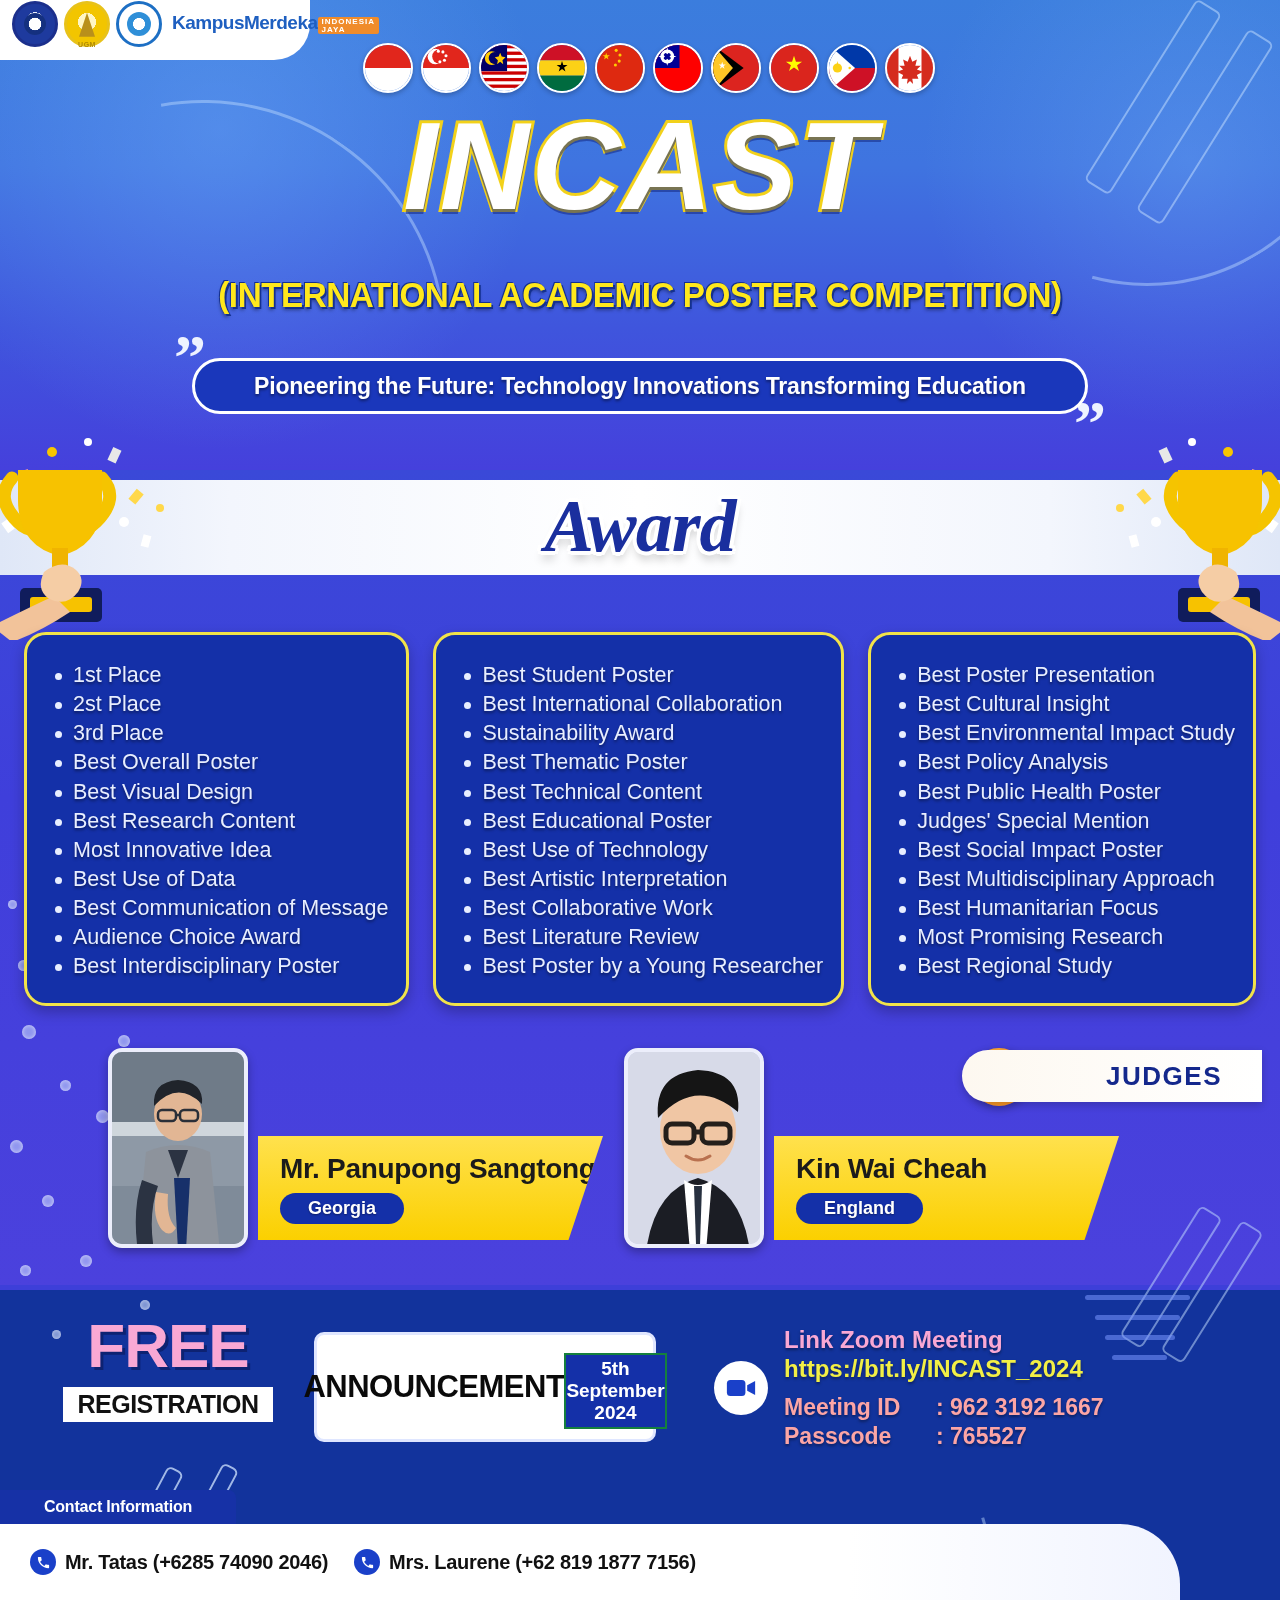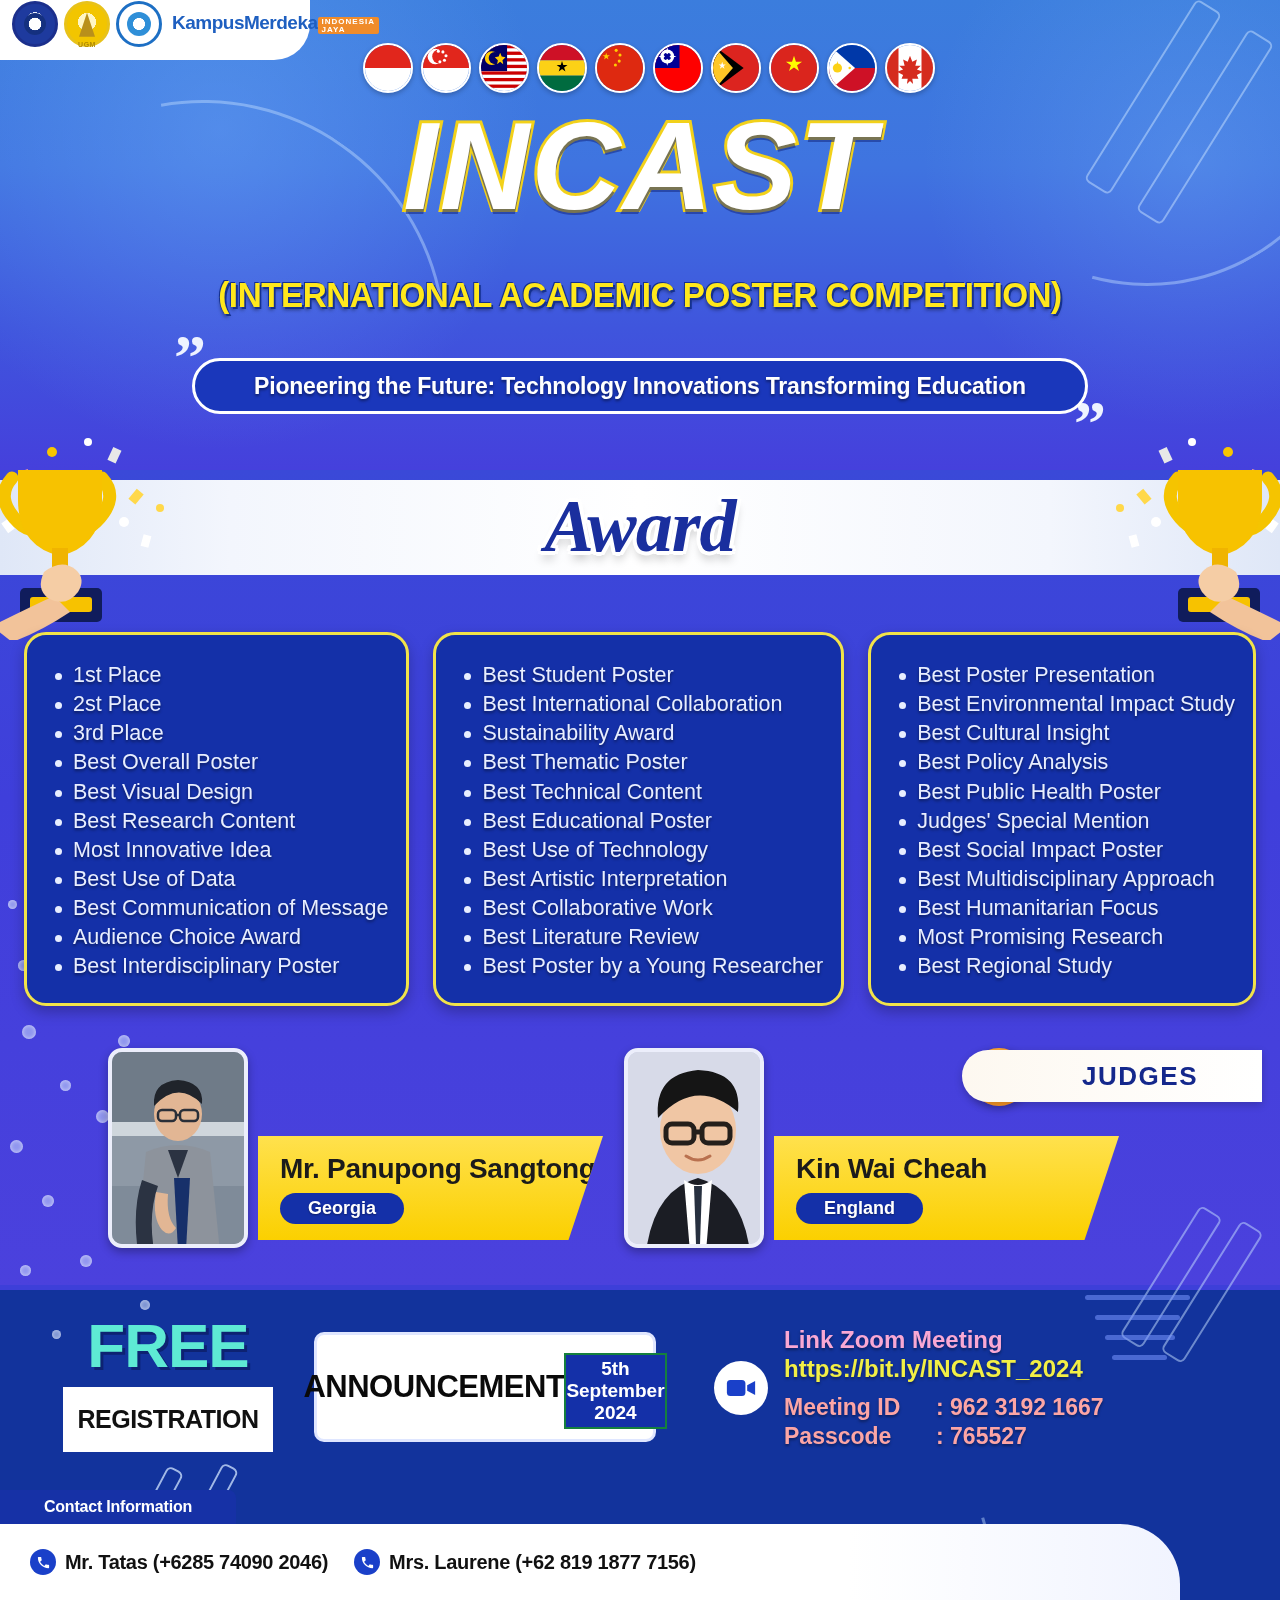--- a/index.html
+++ b/index.html
@@ -156,21 +156,21 @@
   .col li::before{
     content:"";position:absolute;left:-18px;top:12px;width:7px;height:7px;border-radius:50%;
     background:#e8eeff;
   }
 
   
   .judges-badge{
     position:absolute;right:18px;top:1050px;width:300px;height:52px;
     background:linear-gradient(90deg,#fdf8f0,#ffffff);
     border-radius:26px 0 0 26px;display:flex;align-items:center;justify-content:flex-end;
-    padding-right:64px;box-sizing:border-box;
+    padding-right:40px;box-sizing:border-box;
     font-size:26px;font-weight:bold;color:#14288c;letter-spacing:1.5px;
     box-shadow:0 3px 8px rgba(0,0,0,.2);
   }
   .judges-dot{
     position:absolute;right:252px;top:1048px;width:58px;height:58px;border-radius:50%;
     background:radial-gradient(circle at 35% 32%,#ffb23d,#f5891a);
     box-shadow:0 3px 8px rgba(0,0,0,.25);
   }
   .judge{position:absolute;height:200px;}
   .j1{left:108px;top:1048px;}
@@ -190,26 +190,26 @@
   .jname{font-size:28px;font-weight:bold;color:#1b1b1b;letter-spacing:-.3px;}
   .jcountry{
     margin-top:8px;align-self:flex-start;background:#1430a8;color:#ffffff;
     font-size:18px;font-weight:bold;padding:5px 28px;border-radius:16px;
     text-shadow:0 1px 2px rgba(0,0,0,.4);
   }
 
   
   .free-block{position:absolute;left:58px;top:1315px;width:220px;text-align:center;}
   .free-word{
-    font-size:62px;font-weight:bold;color:#5eead4;letter-spacing:-1px;line-height:1;
+    font-size:62px;font-weight:bold;color:#f9a8d4;letter-spacing:-1px;line-height:1;
     text-shadow:3px 3px 0 #0d2272;
   }
   .reg-word{
     margin-top:10px;display:inline-block;background:#ffffff;color:#111111;
-    font-size:25px;font-weight:bold;letter-spacing:-.5px;padding:16px 12px;
+    font-size:25px;font-weight:bold;letter-spacing:-.5px;padding:1px 12px;
     border:2px solid #ffffff;
   }
   .ann-box{
     position:absolute;left:314px;top:1332px;width:342px;height:110px;
     background:#ffffff;border:3px solid #dfe6ff;border-radius:10px;
     display:flex;align-items:center;justify-content:center;
     box-sizing:border-box;
   }
   .ann-title{font-size:31px;font-weight:bold;color:#0a0a0a;letter-spacing:-.5px;}
   .ann-date{
@@ -466,22 +466,22 @@
           <li>Best Use of Technology</li>
           <li>Best Artistic Interpretation</li>
           <li>Best Collaborative Work</li>
           <li>Best Literature Review</li>
           <li>Best Poster by a Young Researcher</li>
         </ul>
       </div>
       <div class="col">
         <ul>
           <li>Best Poster Presentation</li>
+          <li>Best Cultural Insight</li>
           <li>Best Environmental Impact Study</li>
-          <li>Best Cultural Insight</li>
           <li>Best Policy Analysis</li>
           <li>Best Public Health Poster</li>
           <li>Judges' Special Mention</li>
           <li>Best Social Impact Poster</li>
           <li>Best Multidisciplinary Approach</li>
           <li>Best Humanitarian Focus</li>
           <li>Most Promising Research</li>
           <li>Best Regional Study</li>
         </ul>
       </div>

